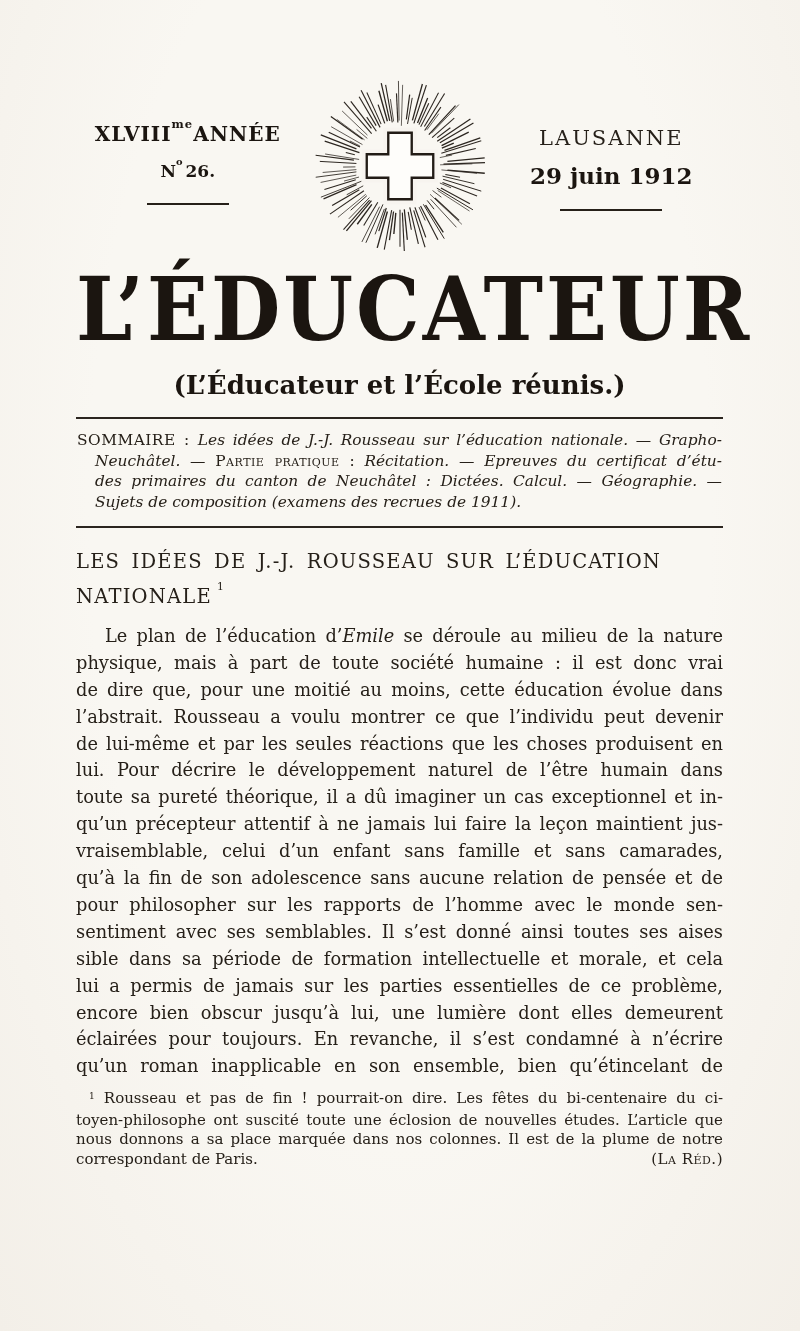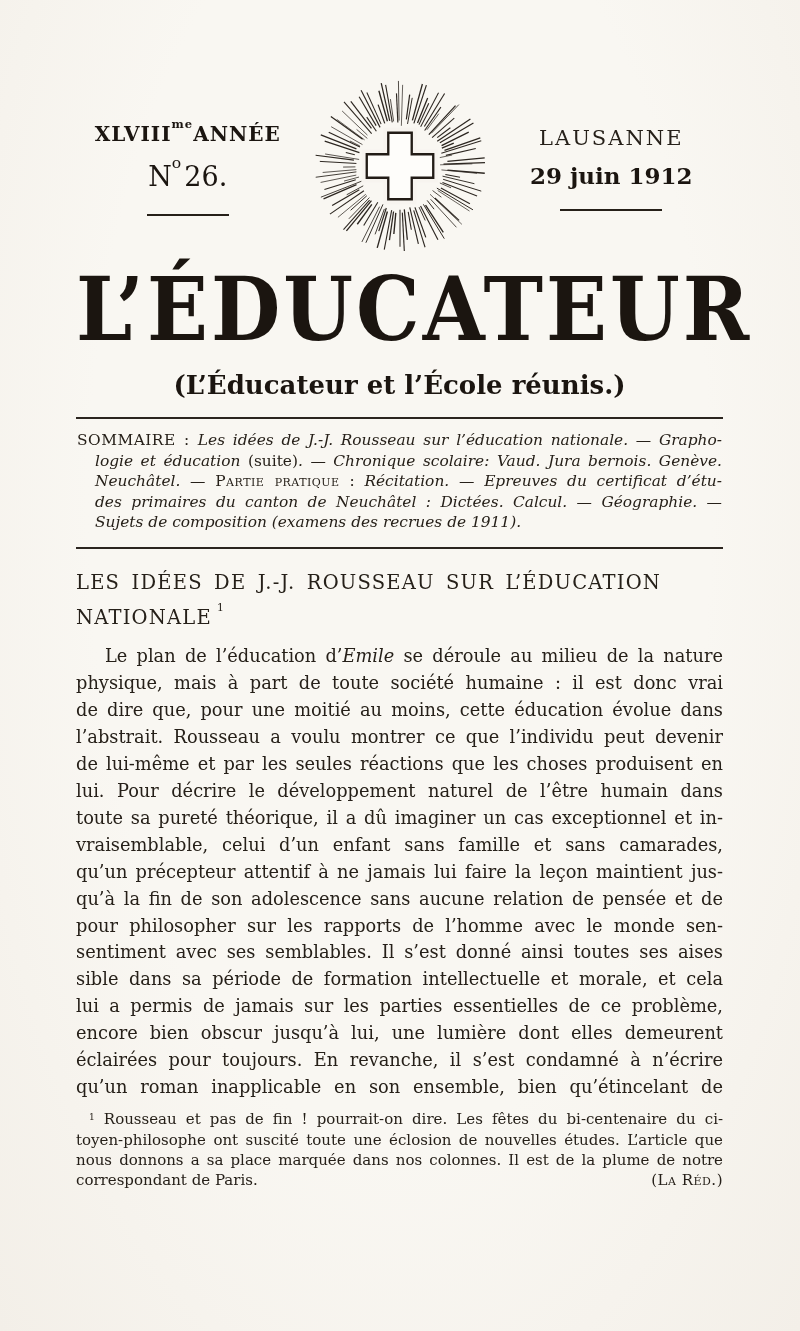--- a/index.html
+++ b/index.html
@@ -19,21 +19,21 @@
   }
   .content{padding:0 77px 0 76px;}
 
   
   .masthead{display:flex;align-items:flex-start;margin-top:78px;height:178px;}
   .mh-side{flex:1;text-align:center;}
   .mh-left{padding-top:44px;}
   .mh-right{padding-top:48px;}
   .mh-year{font-size:20px;font-weight:bold;letter-spacing:1px;color:var(--ink-strong);}
   .mh-sup{font-size:0.58em;position:relative;top:-0.5em;}
-  .mh-issue{font-size:27px;font-weight:normal;margin-top:15px;color:var(--ink-strong);}
+  .mh-issue{font-size:17px;font-weight:bold;margin-top:15px;color:var(--ink-strong);}
   .mh-issue .mh-sup{margin-right:3px;}
   .mh-place{font-size:21px;letter-spacing:2px;text-align:center;}
   .mh-date{font-size:23px;font-weight:bold;margin-top:12px;color:var(--ink-strong);}
   .mh-rule{width:82px;border-top:2.5px solid var(--ink);margin:22px auto 0;}
   .mh-rule.wide{width:102px;margin-top:20px;}
   .emblem{width:200px;display:flex;justify-content:center;}
   .emblem svg{display:block;}
   .rays line{stroke:#2c2620;stroke-linecap:butt;}
   .cross-halo{fill:none;stroke:var(--paper);stroke-width:10;}
   .cross{fill:#fefdfa;stroke:#221c16;stroke-width:2.4;}
@@ -215,43 +215,42 @@
       </div>
     </header>
 
     <h1 class="title">L’ÉDUCATEUR</h1>
     <div class="subtitle">(L’Éducateur et l’École réunis.)</div>
 
     <div class="rule top"></div>
 
     <section class="sommaire">
         <div class="tline"><span class="s-label">SOMMAIRE : </span><span class="s-it">Les idées de J.-J. Rousseau sur l’éducation nationale. — Grapho-</span></div>
-        <div class="tline"><span class="s-it">logie et éducation </span><span class="s-rm">(suite)</span><span class="s-it">. — </span><span class="s-it">Chronique scolaire: Vaud. Jura bernois. Genève.</span></div>
         <div class="tline"><span class="s-it">Neuchâtel. — </span><span class="s-sc">Partie pratique</span><span class="s-rm"> : </span><span class="s-it">Récitation. — Epreuves du certificat d’étu-</span></div>
         <div class="tline"><span class="s-it">des primaires du canton de Neuchâtel : Dictées. Calcul. — Géographie. —</span></div>
         <div class="tline"><span class="s-it">Sujets de composition (examens des recrues de 1911).</span></div>
       </section>
 
     <div class="rule"></div>
 
     <h2 class="heading">
       <div>LES IDÉES DE J.-J. ROUSSEAU SUR L’ÉDUCATION</div>
       <div><span>NATIONALE</span><sup class="fn-mark">1</sup></div>
     </h2>
 
     <section class="body">
         <div class="tline"><span>Le plan de l’éducation d’</span><span class="s-it">Emile</span><span> se déroule au milieu de la nature</span></div>
         <div class="tline"><span>physique, mais à part de toute société humaine : il est donc vrai</span></div>
         <div class="tline"><span>de dire que, pour une moitié au moins, cette éducation évolue dans</span></div>
         <div class="tline"><span>l’abstrait. Rousseau a voulu montrer ce que l’individu peut devenir</span></div>
         <div class="tline"><span>de lui-même et par les seules réactions que les choses produisent en</span></div>
         <div class="tline"><span>lui. Pour décrire le développement naturel de l’être humain dans</span></div>
         <div class="tline"><span>toute sa pureté théorique, il a dû imaginer un cas exceptionnel et in-</span></div>
+        <div class="tline"><span>qu’un précepteur attentif à ne jamais lui faire la leçon maintient jus-</span></div>
         <div class="tline"><span>vraisemblable, celui d’un enfant sans famille et sans camarades,</span></div>
-        <div class="tline"><span>qu’un précepteur attentif à ne jamais lui faire la leçon maintient jus-</span></div>
         <div class="tline"><span>qu’à la fin de son adolescence sans aucune relation de pensée et de</span></div>
         <div class="tline"><span>pour philosopher sur les rapports de l’homme avec le monde sen-</span></div>
         <div class="tline"><span>sentiment avec ses semblables. Il s’est donné ainsi toutes ses aises</span></div>
         <div class="tline"><span>sible dans sa période de formation intellectuelle et morale, et cela</span></div>
         <div class="tline"><span>lui a permis de jamais sur les parties essentielles de ce problème,</span></div>
         <div class="tline"><span>encore bien obscur jusqu’à lui, une lumière dont elles demeurent</span></div>
         <div class="tline"><span>éclairées pour toujours. En revanche, il s’est condamné à n’écrire</span></div>
         <div class="tline"><span>qu’un roman inapplicable en son ensemble, bien qu’étincelant de</span></div>
       </section>
 

